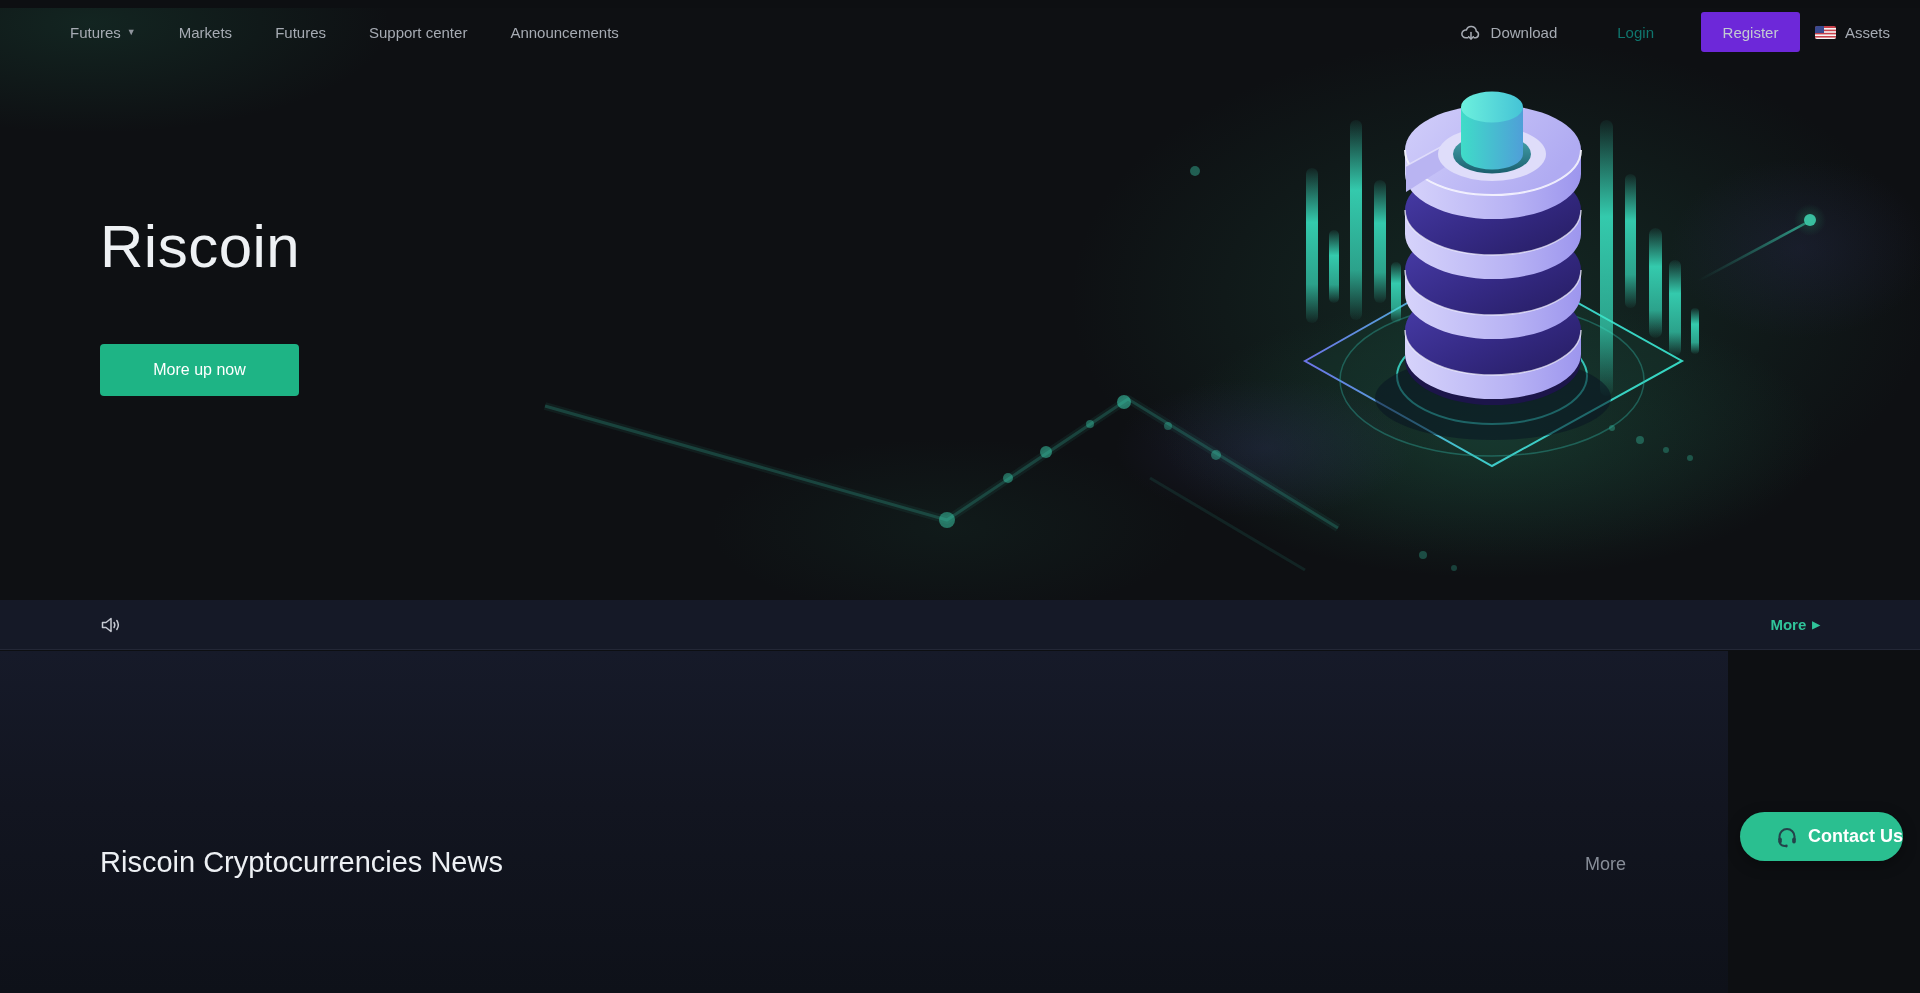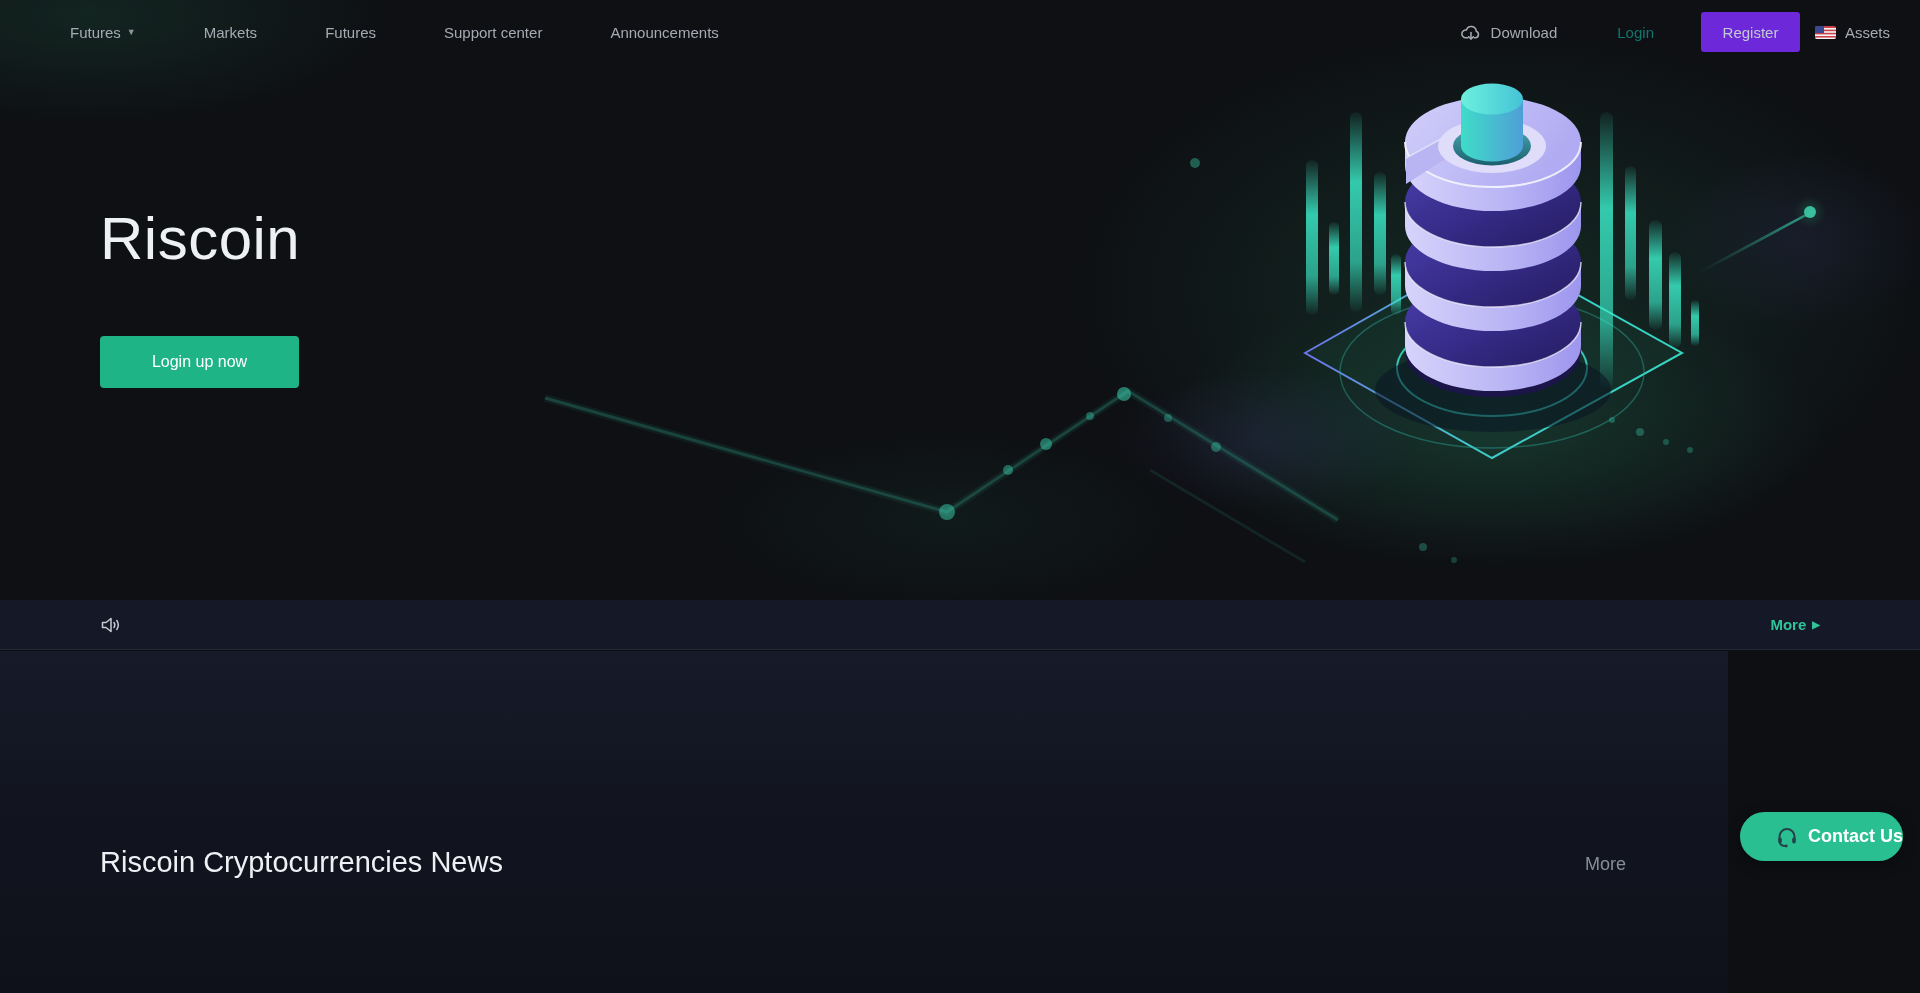--- a/index.html
+++ b/index.html
@@ -4,36 +4,36 @@
 <style>
   * { margin:0; padding:0; box-sizing:border-box; }
   html,body { width:1920px; height:993px; background:#0d0f12; font-family:"Liberation Sans", sans-serif; }
   body { position:relative; overflow:hidden; }
 
   
   .nav {
     position:absolute; top:0; left:0; width:1920px; height:64px;
     display:flex; align-items:center; padding:0 30px 0 70px; z-index:20;
   }
-  .nav-menu { display:flex; align-items:center; gap:68px; list-style:none; }
+  .nav-menu { display:flex; align-items:center; gap:43px; list-style:none; }
   .nav-item { color:#a6abb3; font-size:15px; cursor:pointer; display:flex; align-items:center; gap:6px; white-space:nowrap; }
   .caret { font-size:11px; color:#8f949c; line-height:1; }
   .nav-right { margin-left:auto; display:flex; align-items:center; }
   .download { display:flex; align-items:center; gap:9px; color:#a6abb3; font-size:15px; cursor:pointer; }
   .download svg { display:block; }
   .login { margin-left:60px; color:#0f766e; font-size:15px; cursor:pointer; }
   .register {
     margin-left:47px; width:99px; height:40px; background:#6d28d9; border:none; border-radius:3px;
     color:#c3cbd2; font-size:15px; font-family:inherit; cursor:pointer;
   }
   .lang { margin-left:15px; display:flex; align-items:center; gap:9px; cursor:pointer; color:#a6abb3; font-size:15px; }
   .flag { width:21px; height:13px; border-radius:2px; overflow:hidden; display:block; }
 
   
-  .hero { position:absolute; top:0; left:0; width:1920px; height:600px; background:#0e1013; overflow:hidden; }
+  .hero { position:absolute; top:8px; left:0; width:1920px; height:600px; background:#0e1013; overflow:hidden; }
   .hero-illustration { position:absolute; top:0; left:0; pointer-events:none; }
   .hero-title {
     position:absolute; left:100px; top:204px; font-size:60px; font-weight:400;
     color:#eef1f4; letter-spacing:0.5px; z-index:5;
   }
   .cta {
     position:absolute; left:100px; top:336px; width:199px; height:52px; z-index:5;
     background:#1eb485; color:#ffffff; font-size:16px; font-family:inherit;
     border:none; border-radius:4px; cursor:pointer;
   }
@@ -198,21 +198,21 @@
     <path d="M1406,158 L1450,134" stroke="#e6e4fb" stroke-width="1.5" opacity="0.8" fill="none"></path>
 
     <ellipse cx="1492" cy="146" rx="54" ry="27" fill="#dfddfa"></ellipse>
     <ellipse cx="1492" cy="146" rx="39" ry="19.5" fill="url(#holeGrad)"></ellipse>
     <path d="M1461,99 V146 A31,15.5 0 0 0 1523,146 V99 Z" fill="url(#cylGrad)"></path>
     <ellipse cx="1492" cy="99" rx="31" ry="15.5" fill="url(#capGrad)"></ellipse>
   </svg>
 
   <h1 class="hero-title">Riscoin</h1>
 
-  <button class="cta">Login up now</button>
+  <button class="cta">More up now</button>
 </section>
 
 <header class="nav">
   <ul class="nav-menu">
     <li class="nav-item">
       <span>Futures</span>
       <span class="caret" style="font-size:9px;">▼</span>
     </li>
     <li class="nav-item">
       <span>Markets</span>

